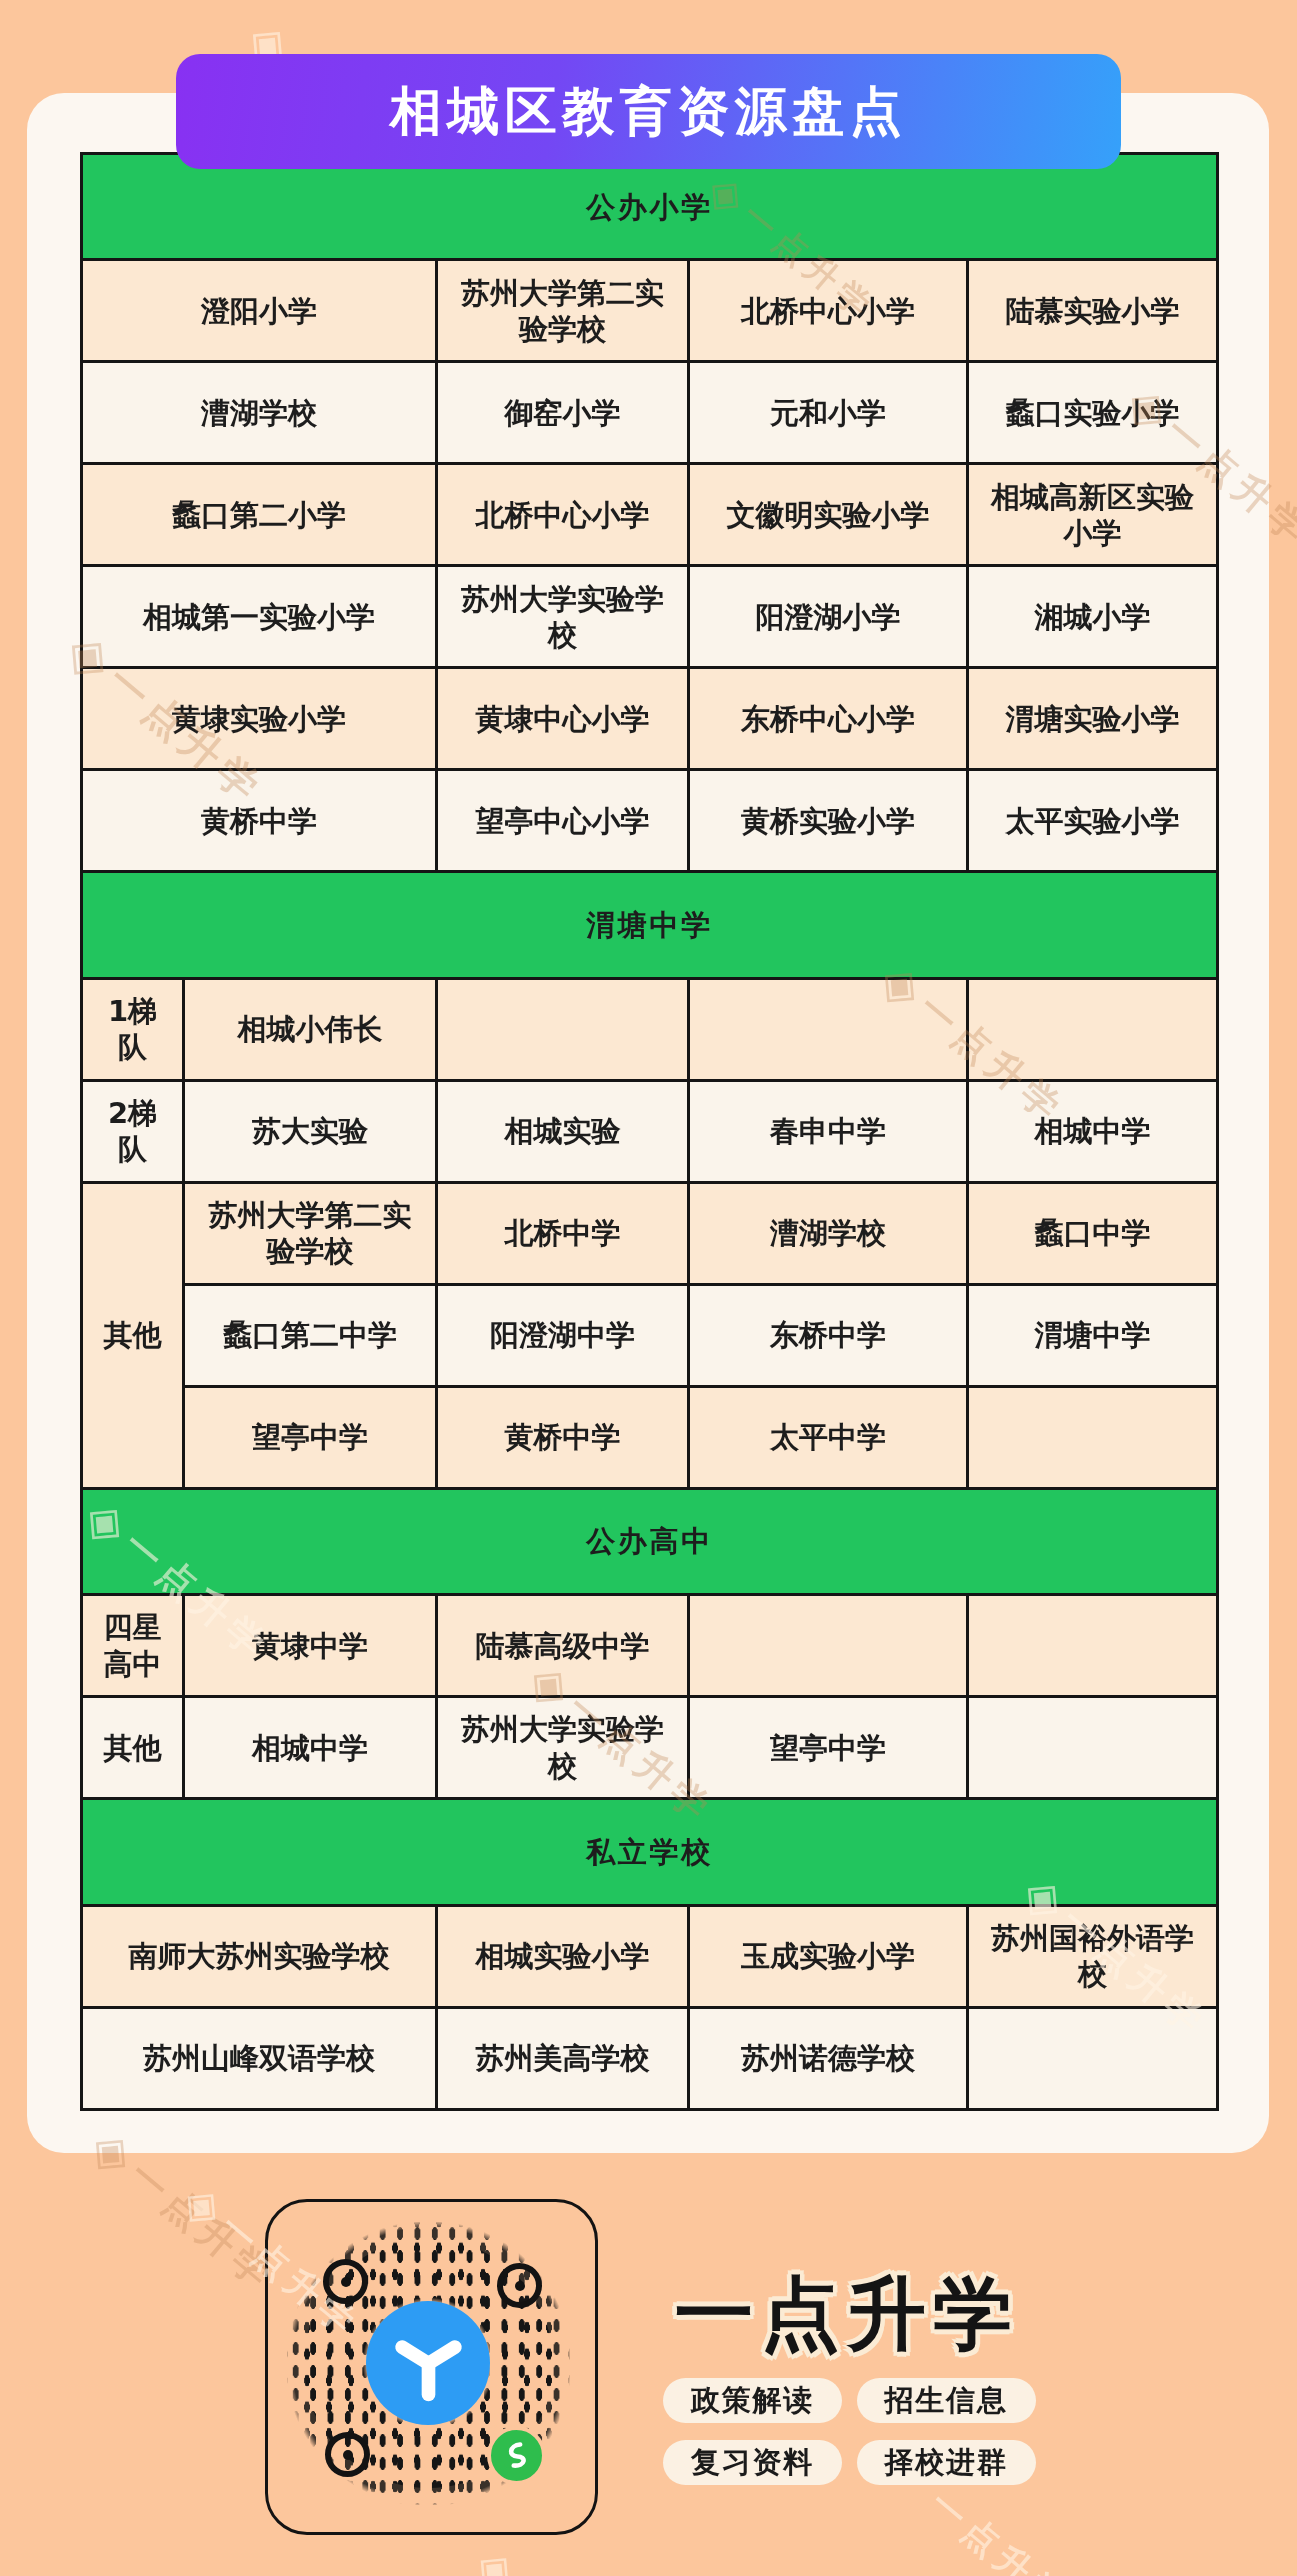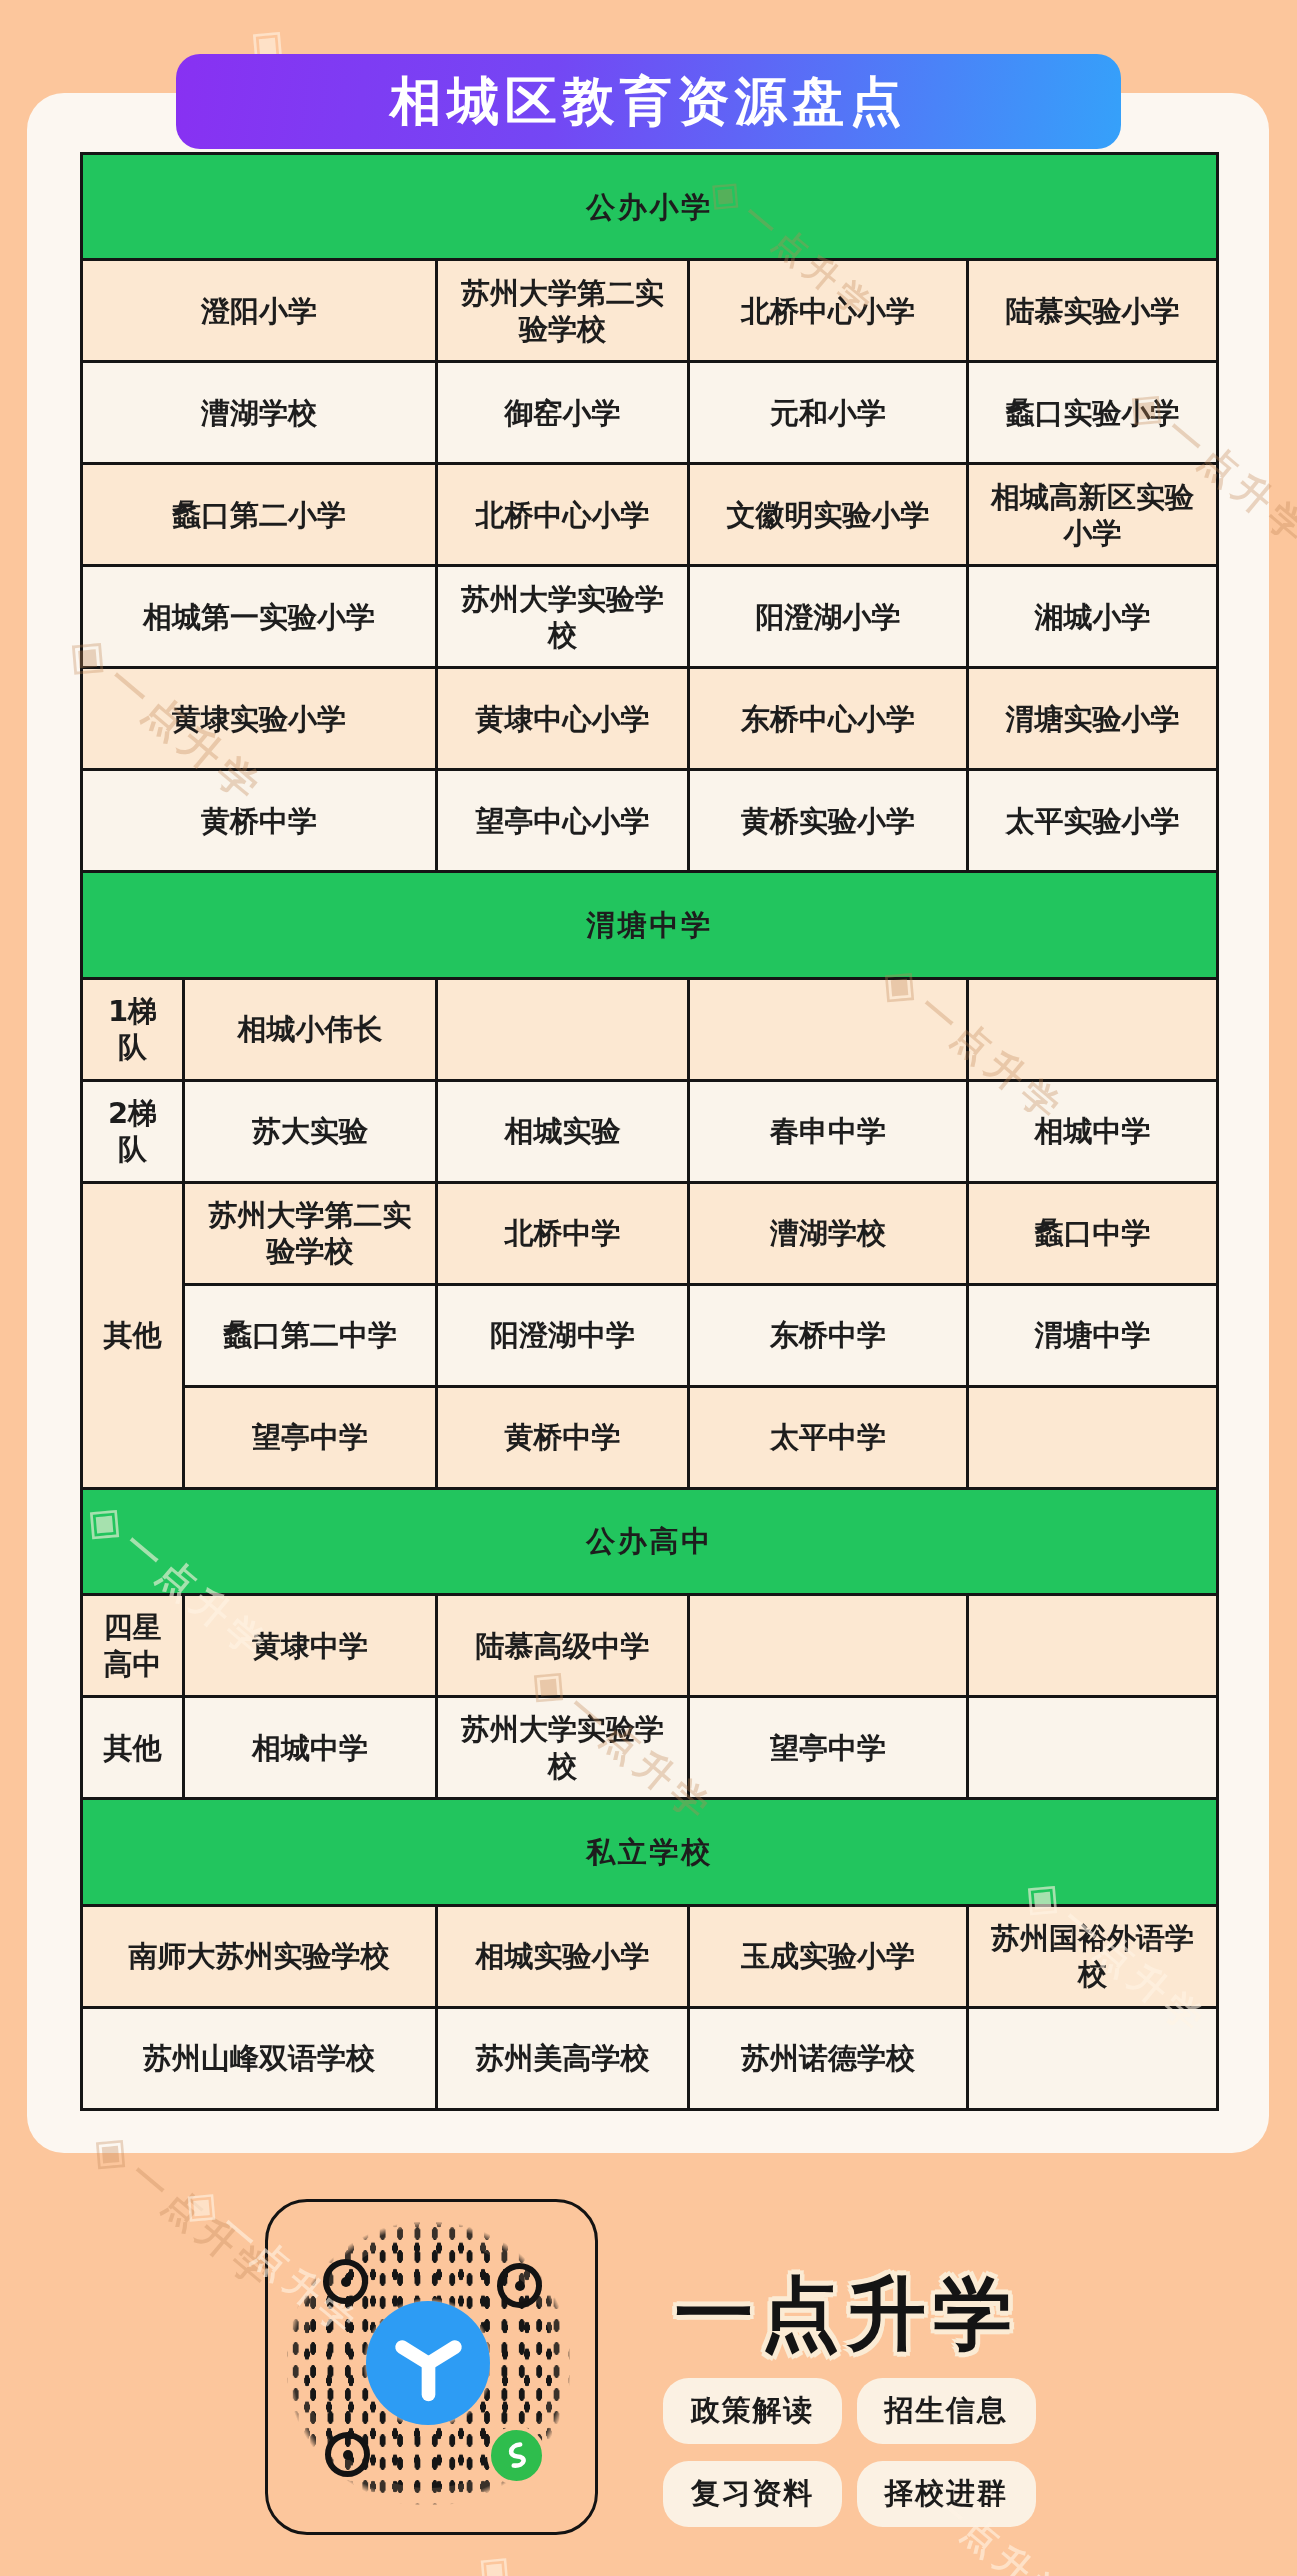--- a/index.html
+++ b/index.html
@@ -5,21 +5,21 @@
   html,body{margin:0;padding:0;}
   .page{
     position:relative;width:1297px;height:2576px;overflow:hidden;
     background:#FCC69C;font-family:"DejaVu Sans","Liberation Sans",sans-serif;
   }
   .card{
     position:absolute;left:27px;top:93px;width:1242px;height:2060px;
     background:#FCF7F1;border-radius:37px;z-index:1;
   }
   .banner{
-    position:absolute;left:176px;top:54px;width:945px;height:95px;
+    position:absolute;left:176px;top:54px;width:945px;height:115px;
     background:linear-gradient(98deg,#8831F2 0%,#7447F4 40%,#35A1FA 100%);
     border-radius:24px;display:flex;align-items:center;justify-content:center;z-index:3;
   }
   .banner-text{color:#ffffff;font-size:52px;font-weight:900;letter-spacing:5.5px;}
   table.schools{
     position:absolute;left:80px;top:152px;width:1136px;z-index:2;
     border-collapse:collapse;table-layout:fixed;
   }
   table.schools td{
     border:3.7px solid #151515;text-align:center;vertical-align:middle;
@@ -86,21 +86,21 @@
     position:absolute;left:637px;top:2267px;width:420px;height:95px;z-index:2;
     display:flex;align-items:center;justify-content:center;
     font-size:79px;font-weight:900;color:#141414;letter-spacing:7.3px;
     text-shadow:-3.7px -3.7px 0 #FBEBD4,3.7px -3.7px 0 #FBEBD4,-3.7px 3.7px 0 #FBEBD4,3.7px 3.7px 0 #FBEBD4,0 -4.6px 0 #FBEBD4,0 4.6px 0 #FBEBD4,-4.6px 0 0 #FBEBD4,4.6px 0 0 #FBEBD4;
   }
   .btn-grid{
     position:absolute;left:663px;top:2378px;width:373px;z-index:2;
     display:grid;grid-template-columns:179px 179px;column-gap:14.6px;row-gap:17.4px;
   }
   .action-btn{
-    height:66px;background:#FBF1E3;border:none;border-radius:25.6px;
+    height:45px;background:#FBF1E3;border:none;border-radius:25.6px;
     font-family:inherit;font-size:29px;font-weight:700;color:#1b1b1b;
     display:flex;align-items:center;justify-content:center;letter-spacing:1.8px;cursor:pointer;
   }
 </style>
 </head>
 <body>
 
 <div class="page">
 
   <div class="card"></div>

